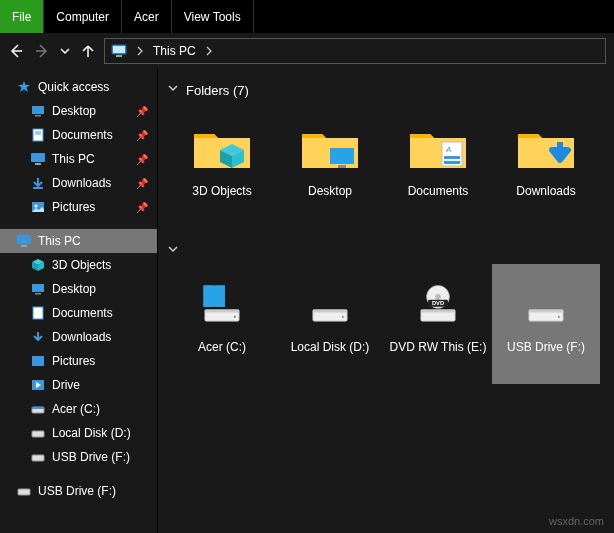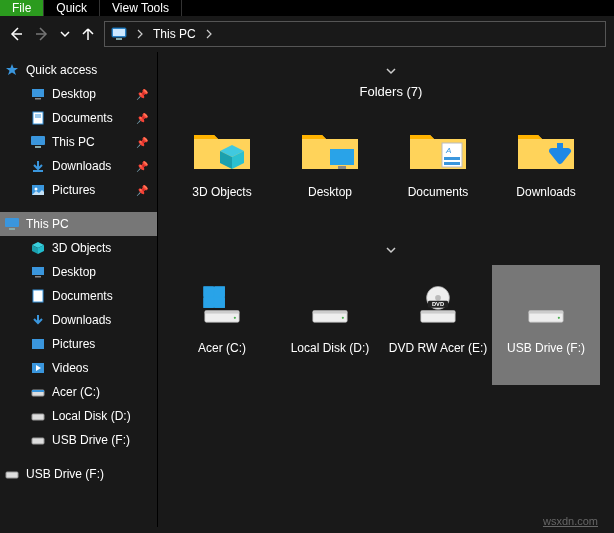--- a/index.html
+++ b/index.html
@@ -1,55 +1,56 @@
 <!DOCTYPE html>
 <html><head>
 <meta charset="utf-8">
 <style>
 * { margin: 0; padding: 0; box-sizing: border-box; font-family: "Segoe UI", sans-serif; }
 body { width: 614px; height: 533px; background: #191919; color: #fff; font-size: 12px; overflow: hidden; }
 
-.menubar { height: 16px; background: #000; display: flex; align-items: stretch; }
+.menubar { height: 33px; background: #000; display: flex; align-items: stretch; }
 .menubar-item { padding: 0 12px; display: flex; align-items: center; color: #fff; font-size: 12px; border-right: 1px solid #333; }
 .menubar-file { background: #2b9b1e; font-weight: 500; }
 
 .navbar { height: 36px; background: #191919; display: flex; align-items: center; padding: 0 8px; gap: 8px; }
 .nav-arrows { display: flex; gap: 10px; align-items: center; }
 .nav-btn svg { display: block; }
 .addressbar { flex: 1; height: 26px; background: #191919; border: 1px solid #555; display: flex; align-items: center; padding: 0 6px; gap: 8px; }
 .crumb { display: flex; align-items: center; gap: 6px; color: #fff; }
 
 .body { display: flex; height: calc(533px - 22px - 36px); }
 .sidebar { width: 158px; background: #191919; border-right: 1px solid #000; padding-top: 6px; overflow: hidden; }
-.tree-item { height: 24px; display: flex; align-items: center; padding-left: 4px; gap: 6px; position: relative; }
+.tree-item { height: 24px; display: flex; align-items: center; padding-left: 16px; gap: 6px; position: relative; }
 .tree-item.child { padding-left: 30px; }
 .tree-item.selected { background: #777; }
 .pin { position: absolute; right: 8px; color: #ccc; font-size: 10px; }
 .tree-icon { width: 16px; height: 16px; display: flex; align-items: center; justify-content: center; }
 .tree-spacer { height: 10px; }
 
 .content { flex: 1; background: #191919; padding: 10px 0 0 10px; overflow-y: auto; }
-.group-header { display: flex; align-items: center; gap: 8px; font-size: 13px; color: #fff; margin: 4px 0 10px 0; flex-direction: column; }
+.group-header { display: flex; gap: 8px; font-size: 13px; color: #fff; margin: 4px 0 10px 0; }
 .grid { display: flex; flex-wrap: wrap; gap: 0; margin-bottom: 16px; }
 .item { width: 108px; height: 120px; display: flex; flex-direction: column; align-items: center; justify-content: flex-start; padding-top: 12px; text-align: center; }
 .item.selected { background: #777; }
 .item-icon { width: 64px; height: 56px; display: flex; align-items: center; justify-content: center; margin-bottom: 8px; }
 .item-label { font-size: 12px; color: #fff; padding: 0 4px; }
 
 .folder-svg { width: 60px; height: 48px; }
 .drive-svg { width: 56px; height: 40px; }
 
 .chev { width:10px; height:10px; }
 </style>
 </head>
 <body>
 
 <div class="menubar">
   <div class="menubar-item menubar-file">File</div>
-  <div class="menubar-item">Quick</div>
+  <div class="menubar-item">Computer</div>
+  <div class="menubar-item">Acer</div>
   <div class="menubar-item">View Tools</div>
 </div>
 
 <div class="navbar">
   <div class="nav-arrows">
     <span class="nav-btn">
       <svg width="16" height="16" viewBox="0 0 16 16">
           <path d="M10 2 L4 8 L10 14" stroke="#fff" stroke-width="1.5" fill="none"></path>
           <path d="M4 8 H14" stroke="#fff" stroke-width="1.5"></path>
         </svg>
@@ -205,21 +206,21 @@
         </span>
       <span>Pictures</span>
     </div>
     <div class="tree-item child">
       <span class="tree-icon">
           <svg width="14" height="12" viewBox="0 0 14 12">
             <rect x="1" y="1" width="12" height="10" fill="#3a96dd"></rect>
             <path d="M5 3 L10 6 L5 9 Z" fill="#fff"></path>
           </svg>
         </span>
-      <span>Videos</span>
+      <span>Drive</span>
     </div>
     <div class="tree-item child">
       <span class="tree-icon">
           <svg width="14" height="10" viewBox="0 0 14 10">
             <rect x="1" y="3" width="12" height="6" rx="1" fill="#ddd" stroke="#999"></rect>
             <rect x="1" y="3" width="12" height="2" fill="#3a96dd"></rect>
           </svg>
         </span>
       <span>Acer (C:)</span>
     </div>
@@ -345,29 +346,29 @@
         <div class="item-icon">
           <svg class="drive-svg" viewBox="0 0 56 56">
           <circle cx="28" cy="18" r="16" fill="#eee" stroke="#aaa"></circle>
               <circle cx="28" cy="18" r="4" fill="#bbb"></circle>
           <rect x="14" y="22" width="28" height="10" rx="2" fill="#222"></rect>
               <text x="28" y="30" font-size="8" font-weight="bold" text-anchor="middle" fill="#fff">DVD</text>
           <rect x="4" y="36" width="48" height="16" rx="2" fill="#eee" stroke="#bbb"></rect>
               <rect x="4" y="36" width="48" height="4" fill="#ccc"></rect>
             </svg>
         </div>
-        <div class="item-label">DVD RW Acer (E:)</div>
+        <div class="item-label">DVD RW This (E:)</div>
       </div>
       <div class="item selected">
         <div class="item-icon">
           <svg class="drive-svg" viewBox="0 0 56 56">
               <rect x="4" y="36" width="48" height="16" rx="2" fill="#eee" stroke="#bbb"></rect>
               <rect x="4" y="36" width="48" height="4" fill="#ccc"></rect>
               <circle cx="46" cy="46" r="1.5" fill="#4caf50"></circle>
             </svg>
         </div>
         <div class="item-label">USB Drive (F:)</div>
       </div>
     </div>
 
-    <div style="position:absolute; right:16px; bottom:6px; color:#666; font-size:11px;text-decoration:underline;">wsxdn.com</div>
+    <div style="position:absolute; right:10px; bottom:6px; color:#666; font-size:11px;">wsxdn.com</div>
   </div>
 </div>
 
 </body></html>

